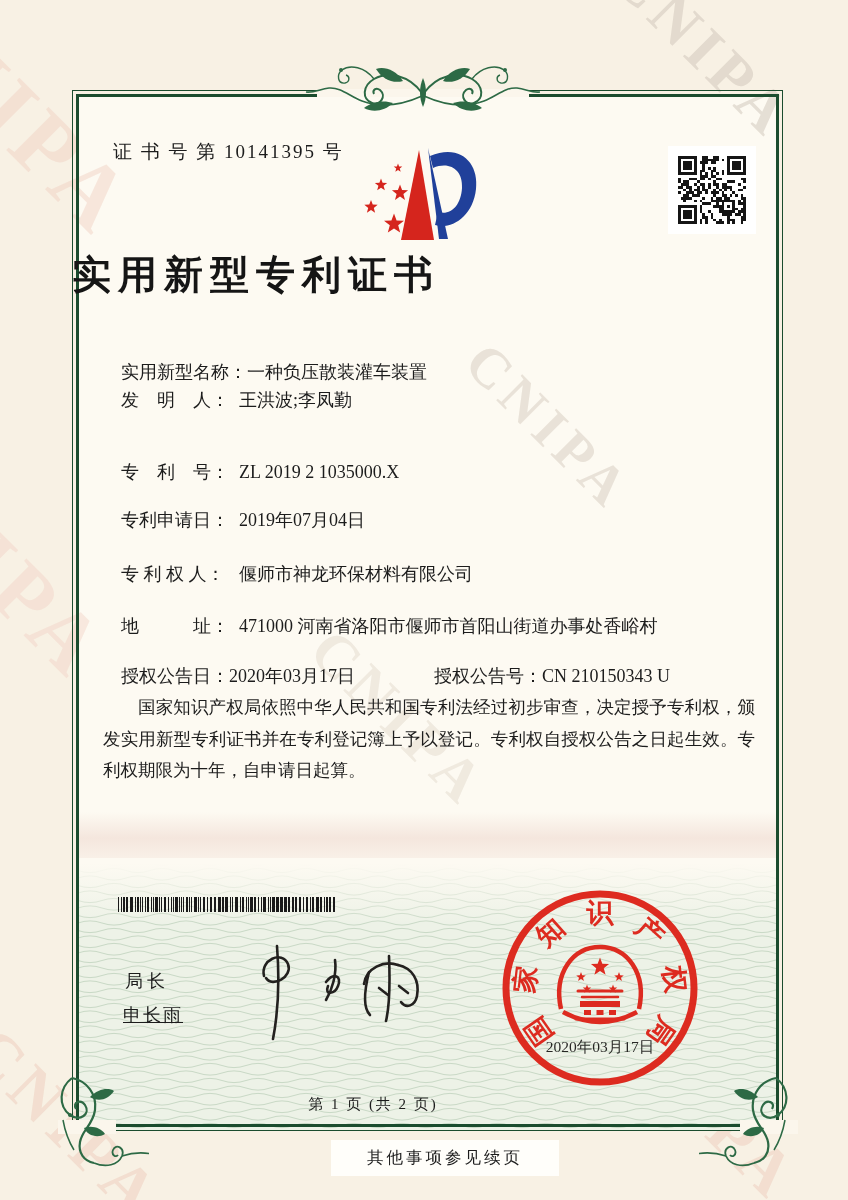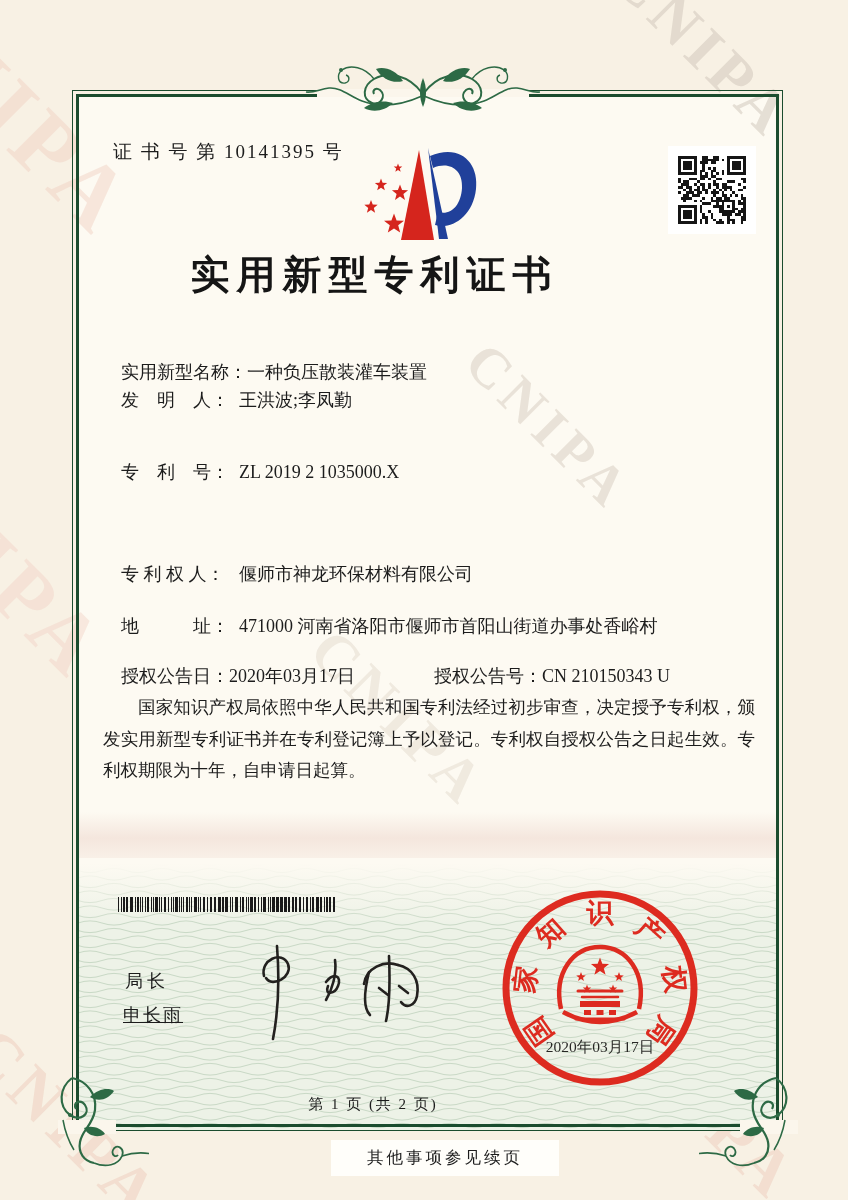--- a/index.html
+++ b/index.html
@@ -26,21 +26,21 @@
   .frame-outer{position:absolute;left:72px;top:90px;width:711px;height:1041px;
         border:1px solid #1b4c2e;box-sizing:border-box;z-index:5;}
   .frame-inner{position:absolute;inset:3px;border:3px solid #1b4c2e;}
   .patch{position:absolute;background:#fbf6ec;z-index:6;}
   .orn{position:absolute;z-index:7;}
   
   .certno{position:absolute;left:113px;top:139px;font-size:19px;letter-spacing:2px;z-index:8;text-align:right;}
   .logo{position:absolute;left:358px;top:142px;z-index:8;}
   .qrbox{position:absolute;left:668px;top:146px;width:88px;height:88px;background:#ffffff;z-index:8;
          display:flex;align-items:center;justify-content:center;}
-  .title{position:absolute;left:56px;top:248px;width:637px;text-align:center;font-size:39px;
+  .title{position:absolute;left:72px;top:248px;width:637px;text-align:left;font-size:39px;
          font-weight:bold;letter-spacing:7px;z-index:8;color:#151515;}
   .frow{position:absolute;left:121px;width:650px;font-size:18px;z-index:8;white-space:nowrap;}
   .flabel{display:inline-block;min-width:118px;}
   .g2{position:absolute;left:313px;top:0;}
   .paras{position:absolute;left:103px;top:692px;width:652px;font-size:17.5px;line-height:31.5px;
          text-align:justify;z-index:8;}
   .paras p{margin:0;text-indent:2em;}
   .barcode{position:absolute;left:118px;top:897px;z-index:9;}
   .director-title{position:absolute;left:125px;top:969px;font-size:18px;letter-spacing:4px;z-index:9;}
   .director-name{position:absolute;left:123px;top:1003px;font-size:18px;letter-spacing:2px;z-index:9;text-decoration:underline;}
@@ -378,20 +378,23 @@
 
   <div class="frow" style="top:360px">
     <span class="flabel">实用新型名称：</span><span>一种负压散装灌车装置</span>
   </div>
   <div class="frow" style="top:388px">
     <span class="flabel">发　明　人：</span><span>王洪波;李凤勤</span>
   </div>
   <div class="frow" style="top:460px">
     <span class="flabel">专　利　号：</span><span>ZL 2019 2 1035000.X</span>
   </div>
+  <div class="frow" style="top:508px">
+    <span class="flabel">专利申请日：</span><span>2019年07月04日</span>
+  </div>
   <div class="frow" style="top:562px">
     <span class="flabel">专 利 权 人：</span><span>偃师市神龙环保材料有限公司</span>
   </div>
   <div class="frow" style="top:614px">
     <span class="flabel">地　　　址：</span><span>471000 河南省洛阳市偃师市首阳山街道办事处香峪村</span>
   </div>
   <div class="frow" style="top:664px">
     <span>授权公告日：</span><span>2020年03月17日</span>
     <span class="g2">
       <span>授权公告号：</span><span>CN 210150343 U</span>

